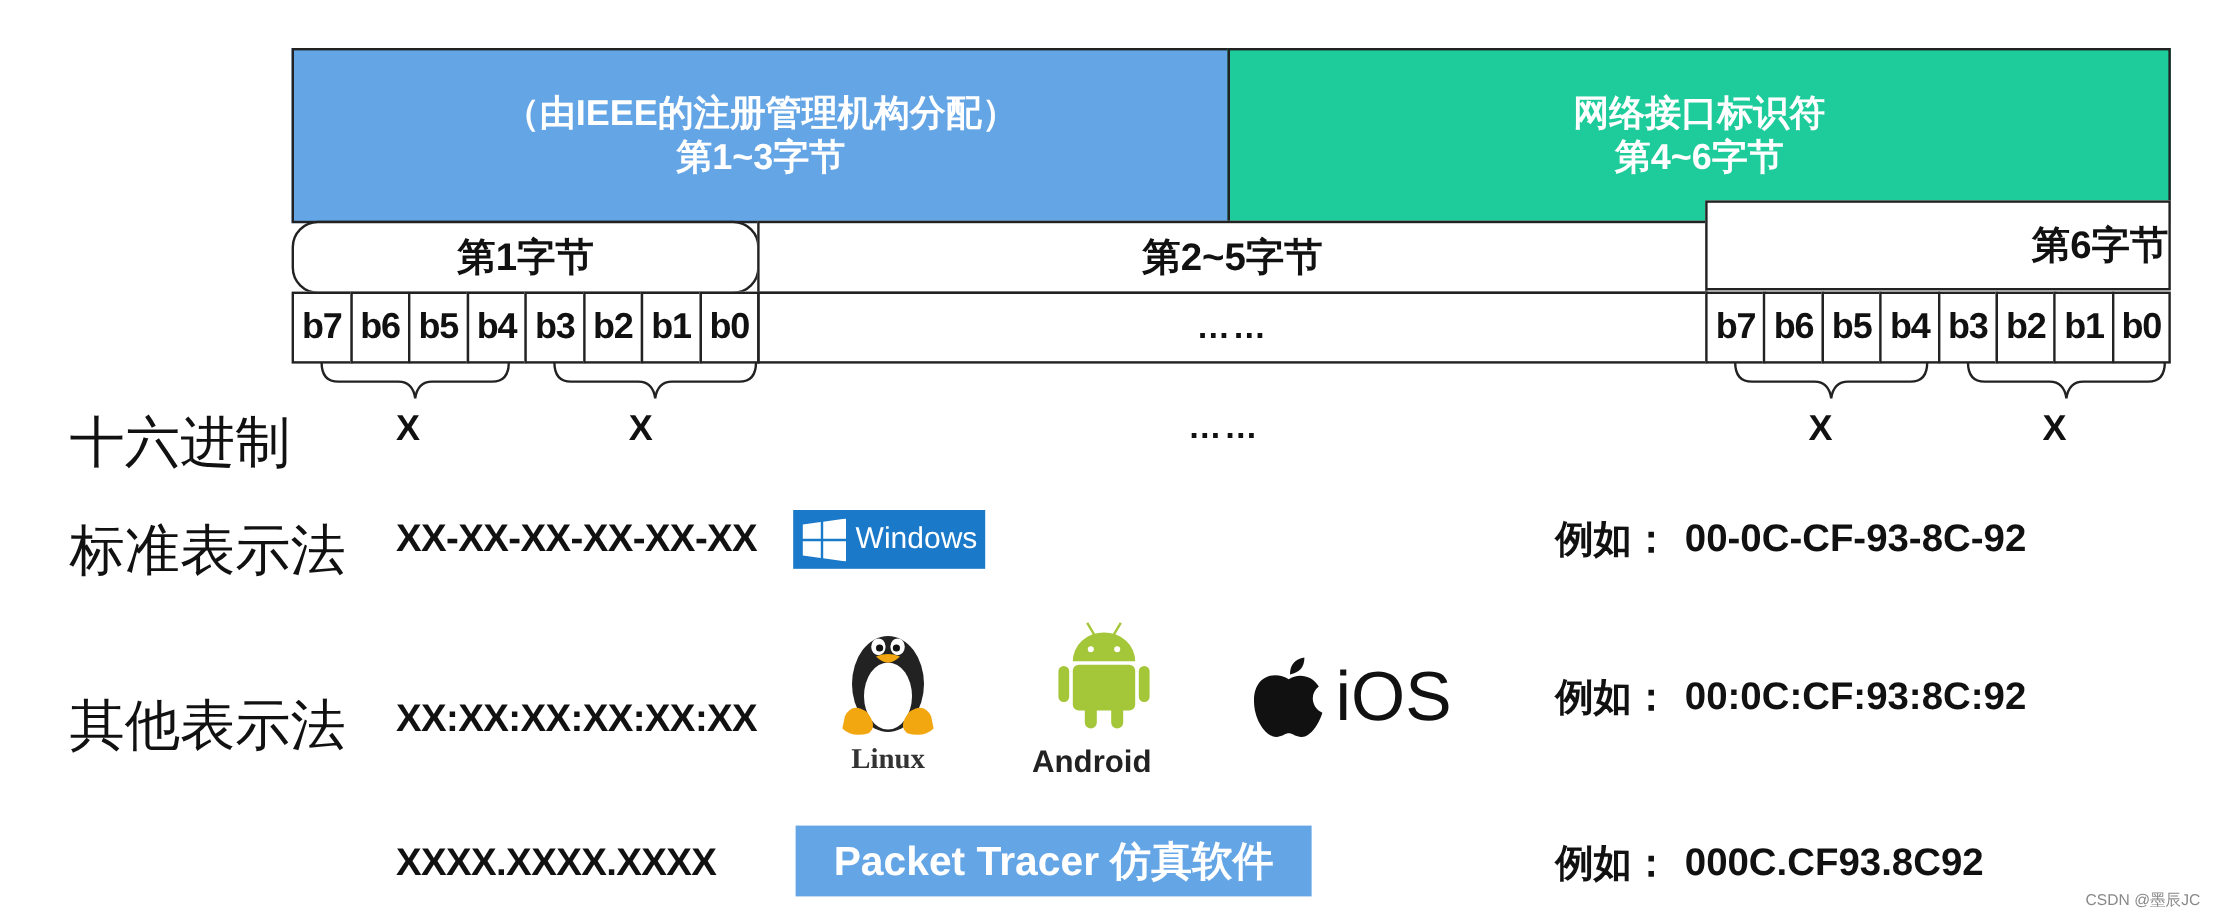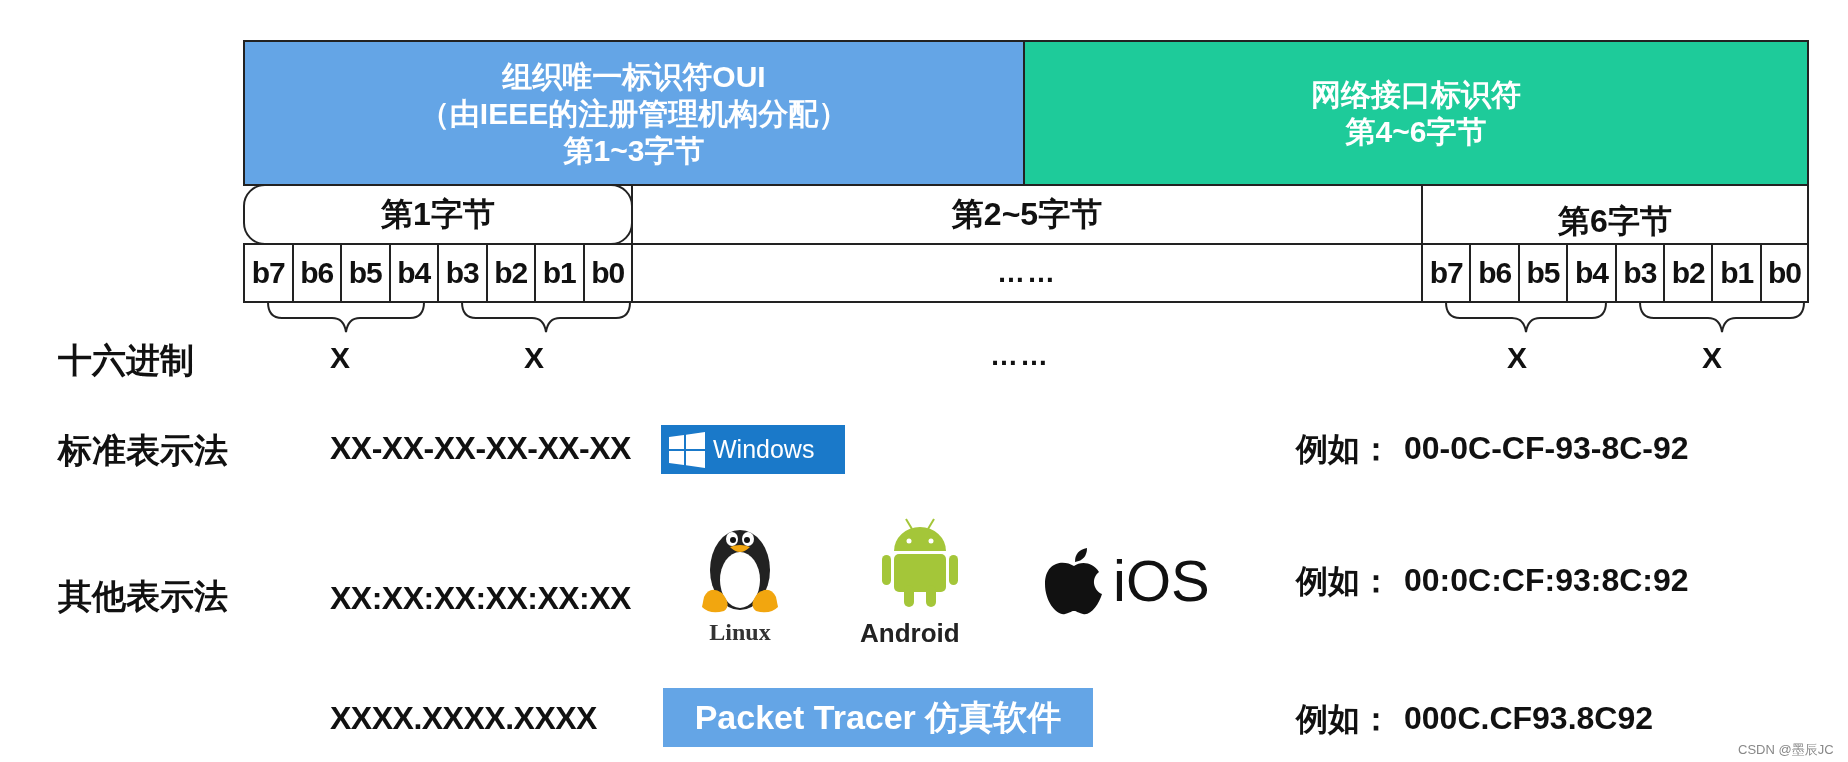--- a/index.html
+++ b/index.html
@@ -7,48 +7,47 @@
        font-family:"Liberation Sans","DejaVu Sans",sans-serif;color:#111;}
   .abs{position:absolute;}
   .cell{position:absolute;box-sizing:border-box;border:2px solid #222;
         display:flex;align-items:center;justify-content:center;text-align:center;font-weight:bold;}
   .hdr{color:#fff;font-size:30px;line-height:37px;flex-direction:column;}
   .hdr-blue{background:#64a5e6;}
   .hdr-green{background:#1ecb9a;}
   .byte{font-size:32px;background:#fff;}
   .bit{font-size:30px;background:#fff;letter-spacing:-1px;}
   .dots{font-size:28px;letter-spacing:2px;}
-  .label{font-size:34px;font-weight:bold;}
+  .label{font-size:46px;font-weight:normal;}
   .val{font-size:32px;font-weight:bold;letter-spacing:-0.5px;}
   .hexX{font-size:30px;font-weight:bold;width:40px;text-align:center;}
   .eg{font-size:32px;font-weight:bold;}
   .win{background:#1a79c9;color:#fff;display:flex;align-items:center;}
   .pt{background:#64a5e6;color:#fff;font-weight:bold;font-size:34px;display:flex;align-items:center;justify-content:center;}
   .wm{font-size:13px;color:#888;}
 </style>
 </head>
 <body>
 
 <div class="cell hdr hdr-blue" style="left:243px;top:40px;width:782px;height:146px;">
-  <span>组织唯一标识符OUI</span>
   <span>（由IEEE的注册管理机构分配）</span>
   <span>第1~3字节</span>
 </div>
 <div class="cell hdr hdr-green" style="left:1023px;top:40px;width:786px;height:146px;">
   <span>网络接口标识符</span>
   <span>第4~6字节</span>
 </div>
 
 <div class="cell byte" style="left:243px;top:184px;width:390px;height:61px;border-radius:22px;">
     <span>第1字节</span>
   </div>
 <div class="cell byte" style="left:631px;top:184px;width:792px;height:61px;">
     <span>第2~5字节</span>
   </div>
-<div class="cell byte" style="left:1421px;top:184px;width:388px;height:75px;">
+<div class="cell byte" style="left:1421px;top:167px;width:388px;height:75px;justify-content:flex-end;">
     <span>第6字节</span>
   </div>
 
 <div>
   <div class="cell bit" style="left:243px;top:243px;width:50.5px;height:60px;">
       <span>b7</span>
     </div>
   <div class="cell bit" style="left:291.5px;top:243px;width:50.5px;height:60px;">
       <span>b6</span>
     </div>
@@ -113,21 +112,21 @@
 
 <div class="abs label" style="left:58px;top:338px;">十六进制</div>
 <div class="abs hexX" style="left:320px;top:341px;">X</div>
 <div class="abs hexX" style="left:514px;top:341px;">X</div>
 <div class="abs dots" style="left:990px;top:340px;font-weight:bold;">……</div>
 <div class="abs hexX" style="left:1497px;top:341px;">X</div>
 <div class="abs hexX" style="left:1692px;top:341px;">X</div>
 
 <div class="abs label" style="left:58px;top:428px;">标准表示法</div>
 <div class="abs val" style="left:330px;top:430px;">XX-XX-XX-XX-XX-XX</div>
-<div class="abs win" style="left:661px;top:425px;width:184px;height:49px;">
+<div class="abs win" style="left:661px;top:425px;width:160px;height:49px;">
   <svg width="40" height="36" viewBox="0 0 40 36" style="margin-left:6px;">
     <path d="M2 5 L17 3 V17 H2 Z M19 2.7 L38 0 V17 H19 Z M2 19 H17 V33 L2 31 Z M19 19 H38 V36 L19 33.3 Z" fill="#fff"></path>
   </svg>
   <span style="font-size:25px;margin-left:6px;">Windows</span>
 </div>
 <div class="abs eg" style="left:1296px;top:428px;">例如：</div>
 <div class="abs eg" style="left:1404px;top:430px;">00-0C-CF-93-8C-92</div>
 
 <div class="abs label" style="left:58px;top:574px;">其他表示法</div>
 <div class="abs val" style="left:330px;top:580px;text-align:center;">XX:XX:XX:XX:XX:XX</div>

